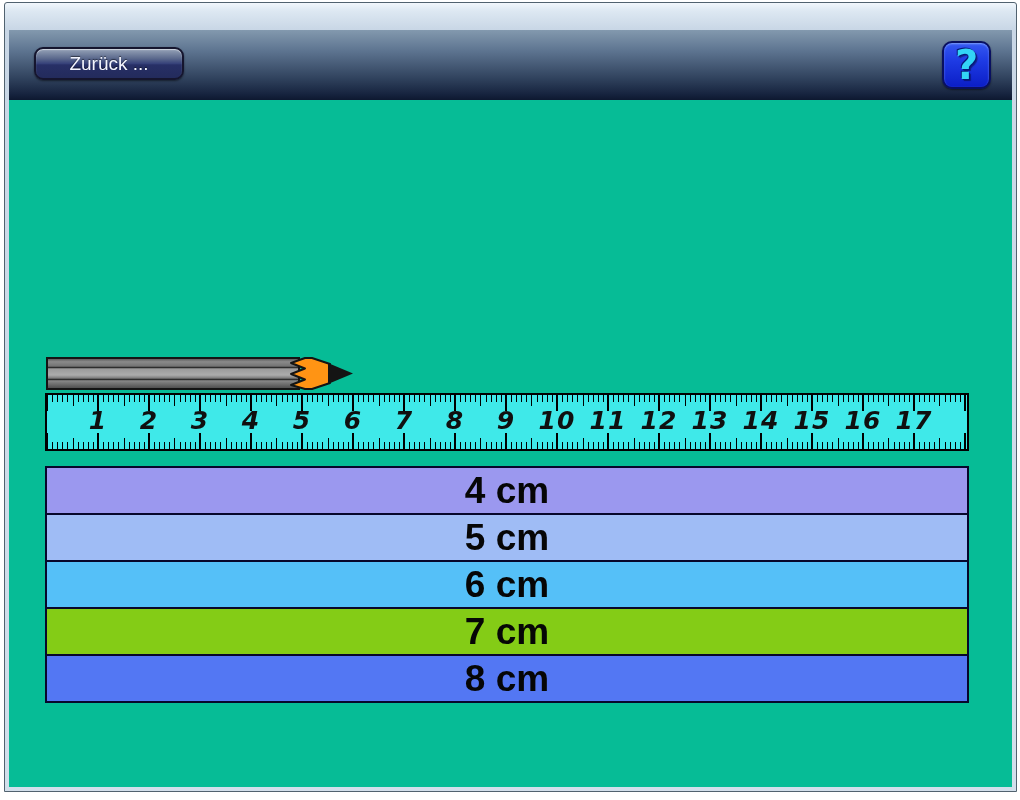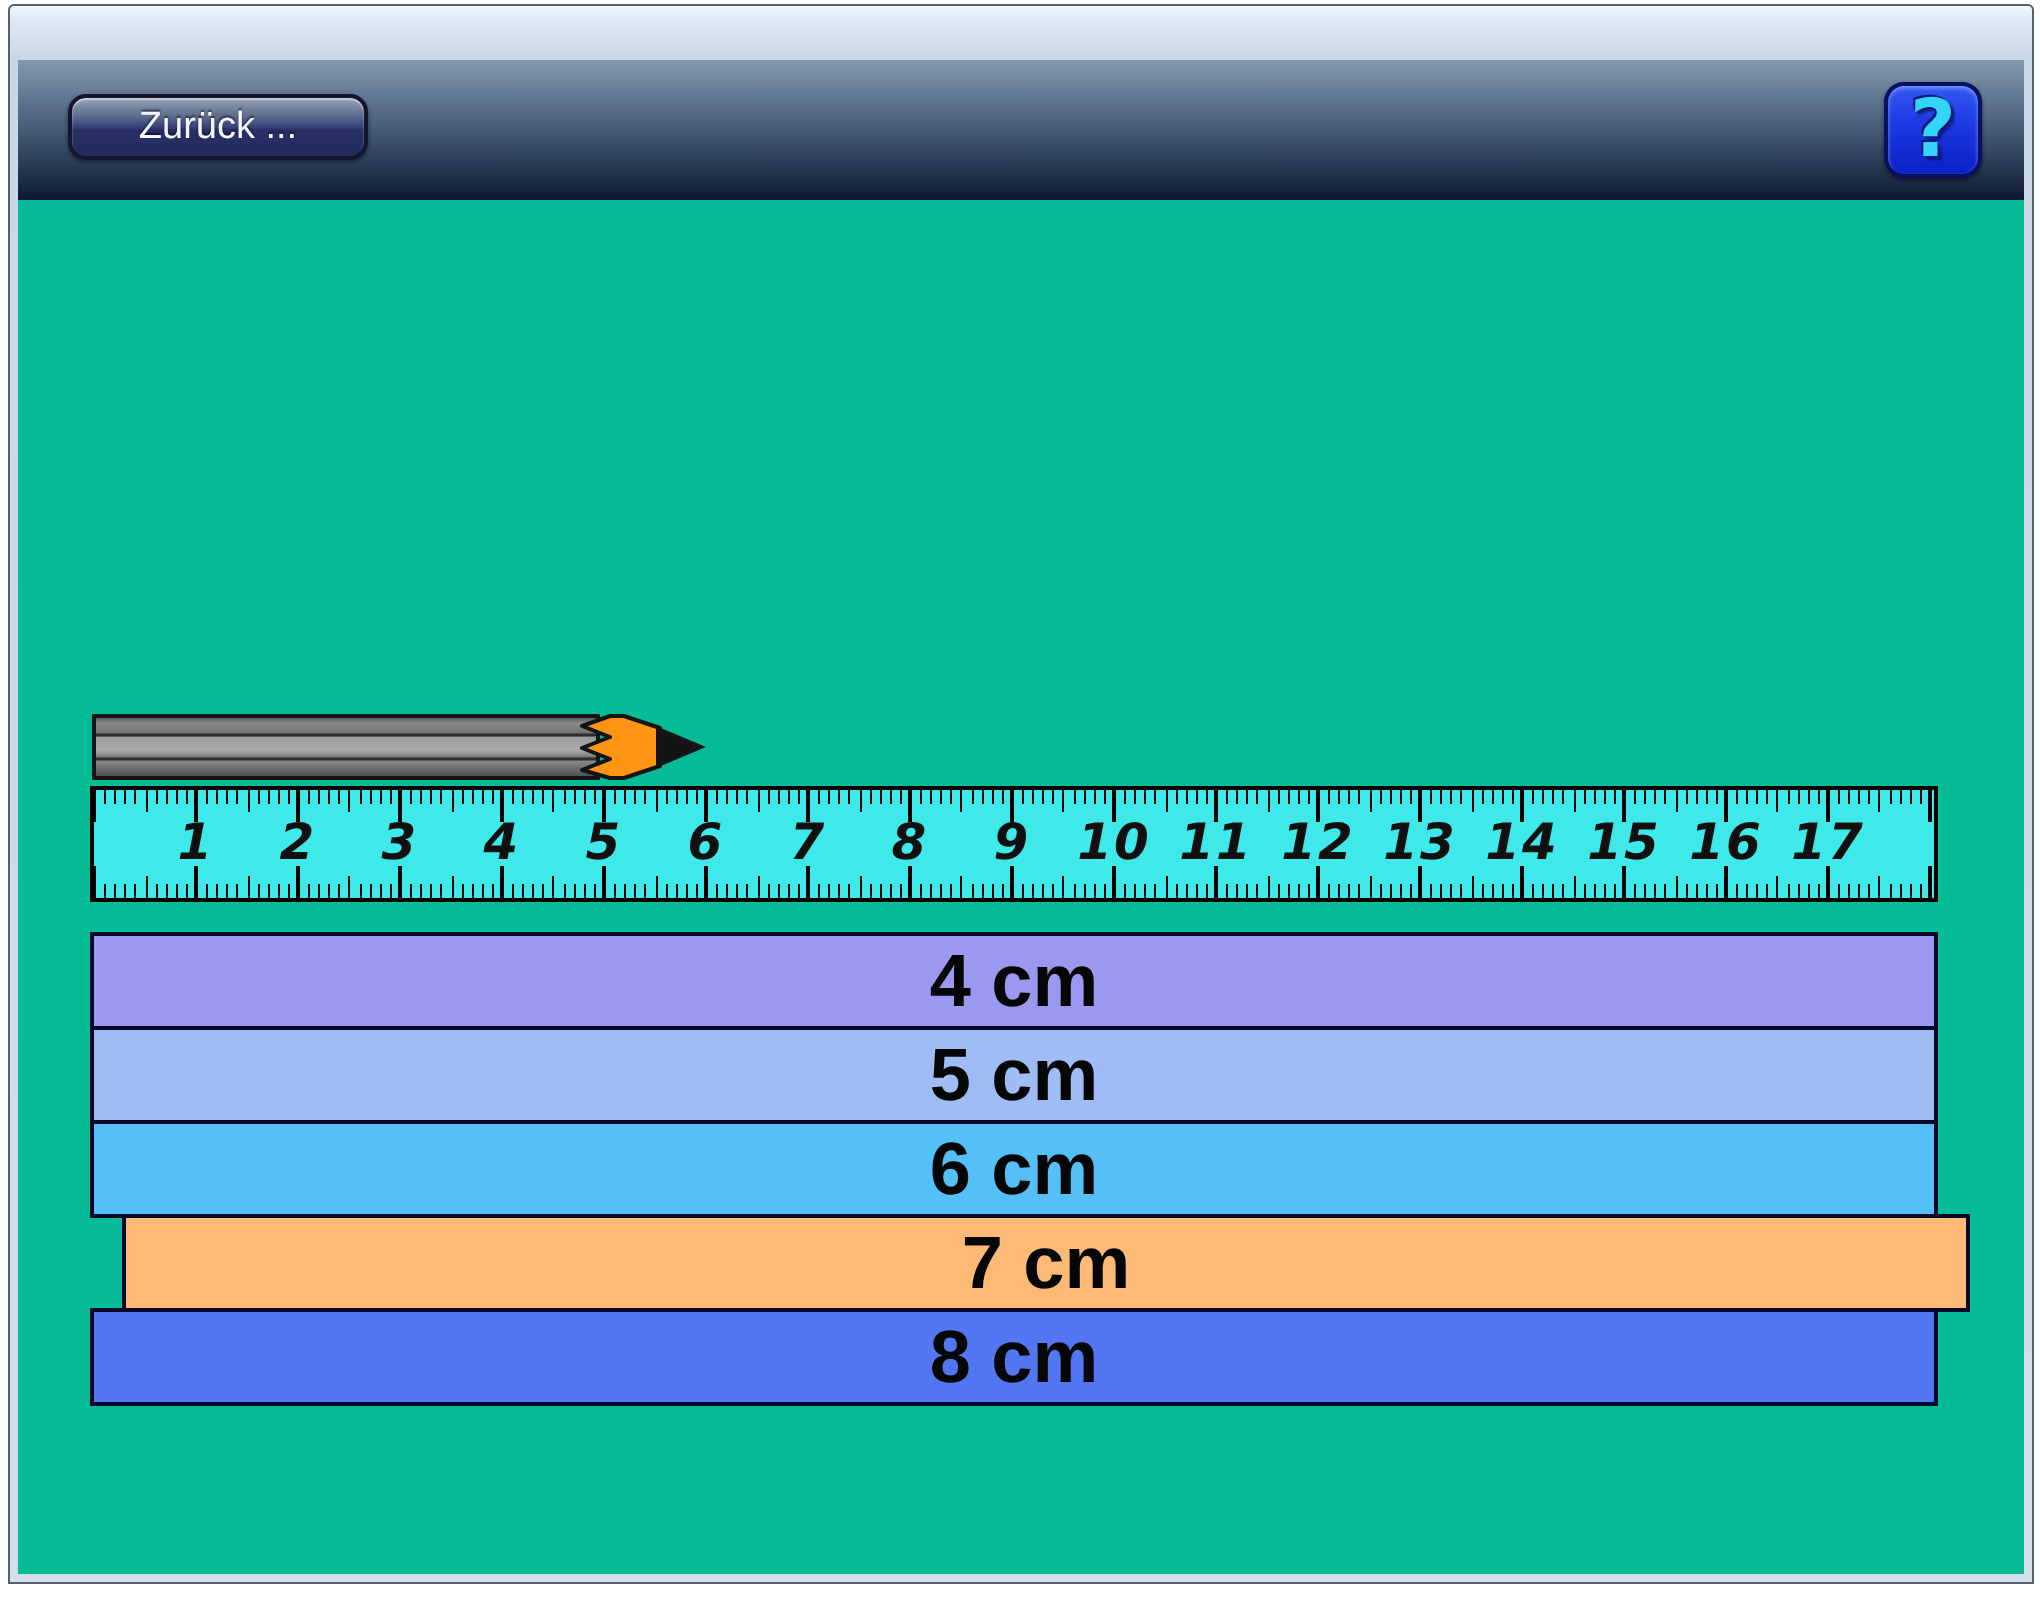--- a/index.html
+++ b/index.html
@@ -491,21 +491,21 @@
       <div class="answers" id="answers">
           <div class="answer-bar" style="background: rgb(155, 152, 239);">
             <span class="answer-label">4 cm</span>
           </div>
           <div class="answer-bar" style="background: rgb(159, 188, 245);">
             <span class="answer-label">5 cm</span>
           </div>
           <div class="answer-bar" style="background: rgb(85, 192, 248);">
             <span class="answer-label">6 cm</span>
           </div>
-          <div class="answer-bar" style="background: #fdba74; margin-left: 16px;">
+          <div class="answer-bar" style="background: #84cc16;">
             <span class="answer-label">7 cm</span>
           </div>
           <div class="answer-bar" style="background: rgb(83, 119, 243);">
             <span class="answer-label">8 cm</span>
           </div>
         </div>
 
     </div>
   </div>
 </div>

